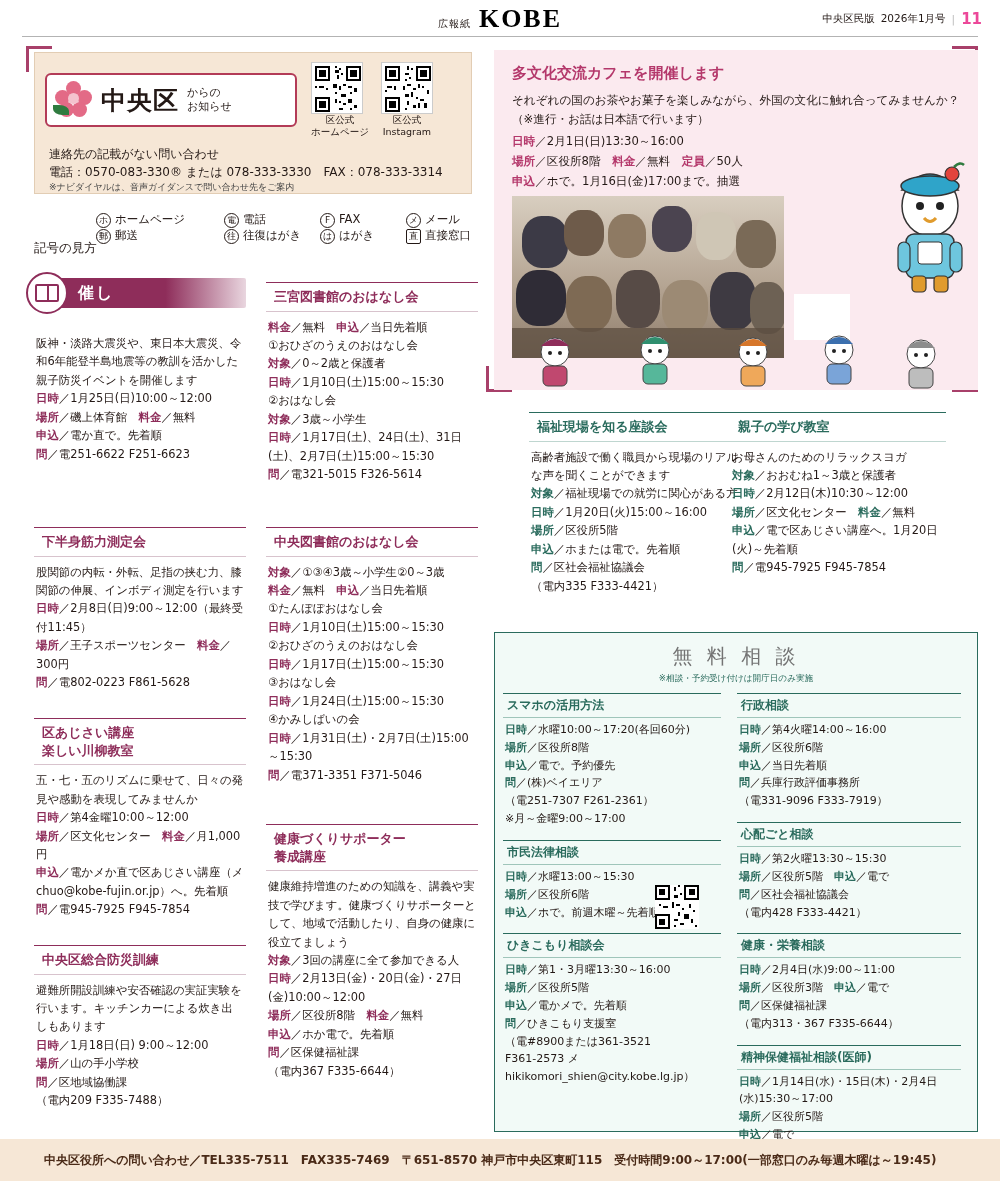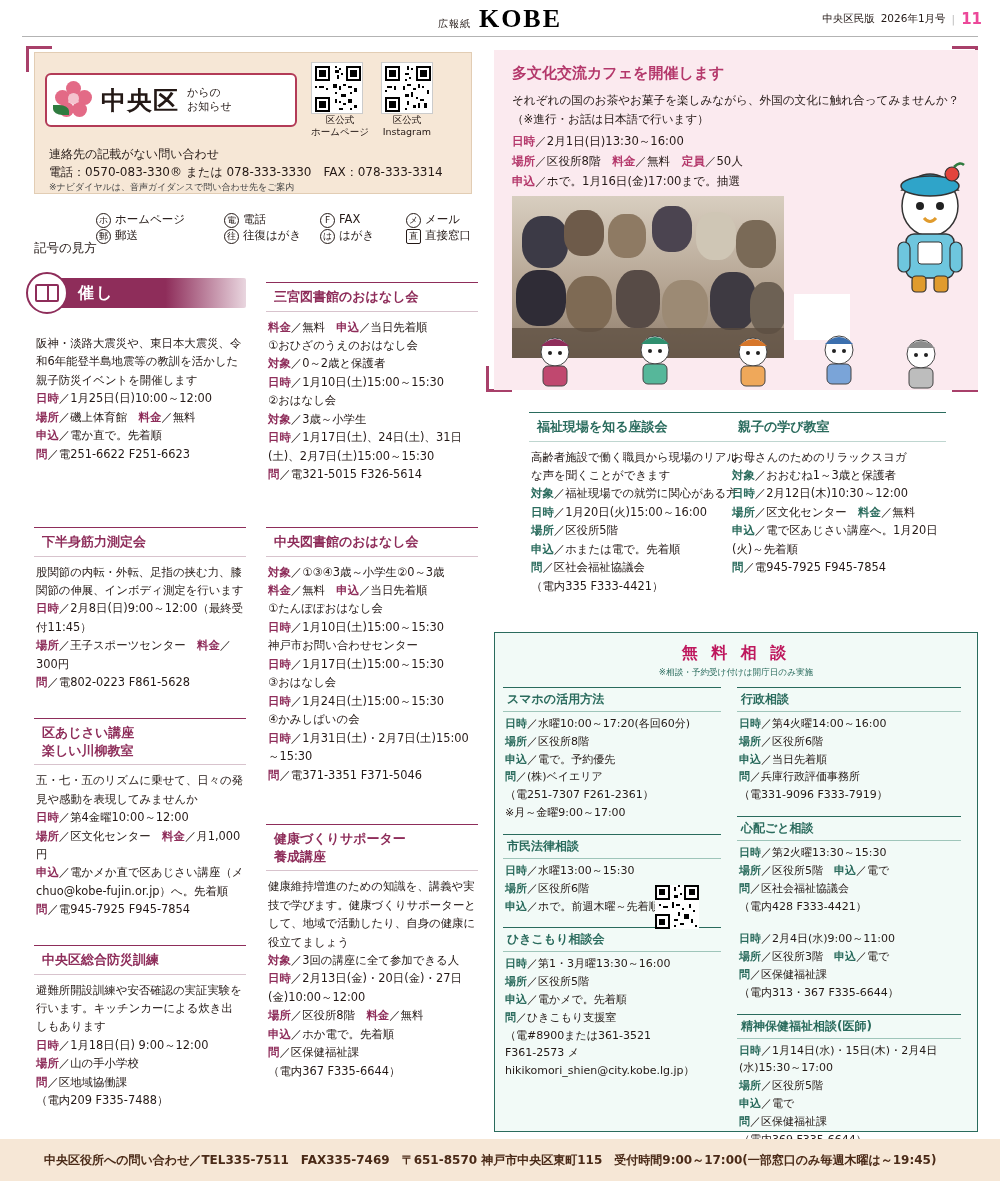--- a/index.html
+++ b/index.html
@@ -124,21 +124,21 @@
   
   .mstrip { position:absolute; left:494px; top:330px; width:484px; height:60px; }
   .m-small { position:absolute; width:46px; height:54px; }
 
   
   .rcard { position:absolute; }
   .rcard .card-title { border-top:1.5px solid #2a6b5d; border-bottom:1px solid #bfd6d0; color:#2a6b5d; }
   .rcard .card-body { font-size:11.4px; }
   .rcard .lbl { color:#2a6b5d; }
   .consult-title { text-align:center; padding-top:10px; }
-  .consult-title .t { font-size:16px; font-weight:bold; color:#be185d; letter-spacing:4px; }
+  .consult-title .t { font-size:20px; font-weight:normal; color:#737373; letter-spacing:4px; }
   .consult-title .s { font-size:8.6px; color:#2a6b5d; margin-top:3px; }
   .sub { margin:8px 8px 0 8px; }
   .sub-title {
     border-top:1.2px solid #2a6b5d; border-bottom:1px solid #9fc5ba;
     color:#2a6b5d; font-weight:bold; font-size:12px; padding:3px 2px 3px 4px;
   }
   .sub-body { font-size:11px; line-height:1.62; padding:3px 2px 4px 2px; }
 
   
   .footer {
@@ -360,21 +360,21 @@
         <div><span class="lbl" style="color: rgb(142, 45, 90);">問</span><span>／電321-5015 F326-5614</span></div>
       </div>
   </div>
   <div class="card" style="left:266px; top:527px; width:212px;">
     <div class="card-title">中央図書館のおはなし会</div>
     <div class="card-body">
         <div><span class="lbl" style="color: rgb(142, 45, 90);">対象</span><span>／①③④3歳～小学生②0～3歳</span></div>
         <div><span class="lbl" style="color: rgb(142, 45, 90);">料金</span><span>／無料　</span><span class="lbl" style="color: rgb(142, 45, 90);">申込</span><span>／当日先着順</span></div>
         <div>①たんぽぽおはなし会</div>
         <div><span class="lbl" style="color: rgb(142, 45, 90);">日時</span><span>／1月10日(土)15:00～15:30</span></div>
-        <div>神戸市お問い合わせセンター</div>
+        <div>②おひざのうえのおはなし会</div>
         <div><span class="lbl" style="color: rgb(142, 45, 90);">日時</span><span>／1月17日(土)15:00～15:30</span></div>
         <div>③おはなし会</div>
         <div><span class="lbl" style="color: rgb(142, 45, 90);">日時</span><span>／1月24日(土)15:00～15:30</span></div>
         <div>④かみしばいの会</div>
         <div><span class="lbl" style="color: rgb(142, 45, 90);">日時</span><span>／1月31日(土)・2月7日(土)15:00～15:30</span></div>
         <div><span class="lbl" style="color: rgb(142, 45, 90);">問</span><span>／電371-3351 F371-5046</span></div>
       </div>
   </div>
   <div class="card" style="left:266px; top:824px; width:212px;">
     <div class="card-title">健康づくりサポーター<br>養成講座</div>
@@ -554,20 +554,21 @@
         <div class="sub">
           <div class="sub-title">心配ごと相談</div>
           <div class="sub-body">
               <div><span class="lbl" style="color: rgb(42, 107, 93);">日時</span><span>／第2火曜13:30～15:30</span></div>
               <div><span class="lbl" style="color: rgb(42, 107, 93);">場所</span><span>／区役所5階　</span><span class="lbl" style="color: rgb(42, 107, 93);">申込</span><span>／電で</span></div>
               <div><span class="lbl" style="color: rgb(42, 107, 93);">問</span><span>／区社会福祉協議会</span></div>
               <div>（電内428 F333-4421）</div>
             </div>
         </div>
         <div class="sub">
+          <div class="sub-title">健康・栄養相談</div>
           <div class="sub-body">
               <div><span class="lbl" style="color: rgb(42, 107, 93);">日時</span><span>／2月4日(水)9:00～11:00</span></div>
               <div><span class="lbl" style="color: rgb(42, 107, 93);">場所</span><span>／区役所3階　</span><span class="lbl" style="color: rgb(42, 107, 93);">申込</span><span>／電で</span></div>
               <div><span class="lbl" style="color: rgb(42, 107, 93);">問</span><span>／区保健福祉課</span></div>
               <div>（電内313・367 F335-6644）</div>
             </div>
         </div>
         <div class="sub">
           <div class="sub-title">精神保健福祉相談(医師)</div>
           <div class="sub-body">

